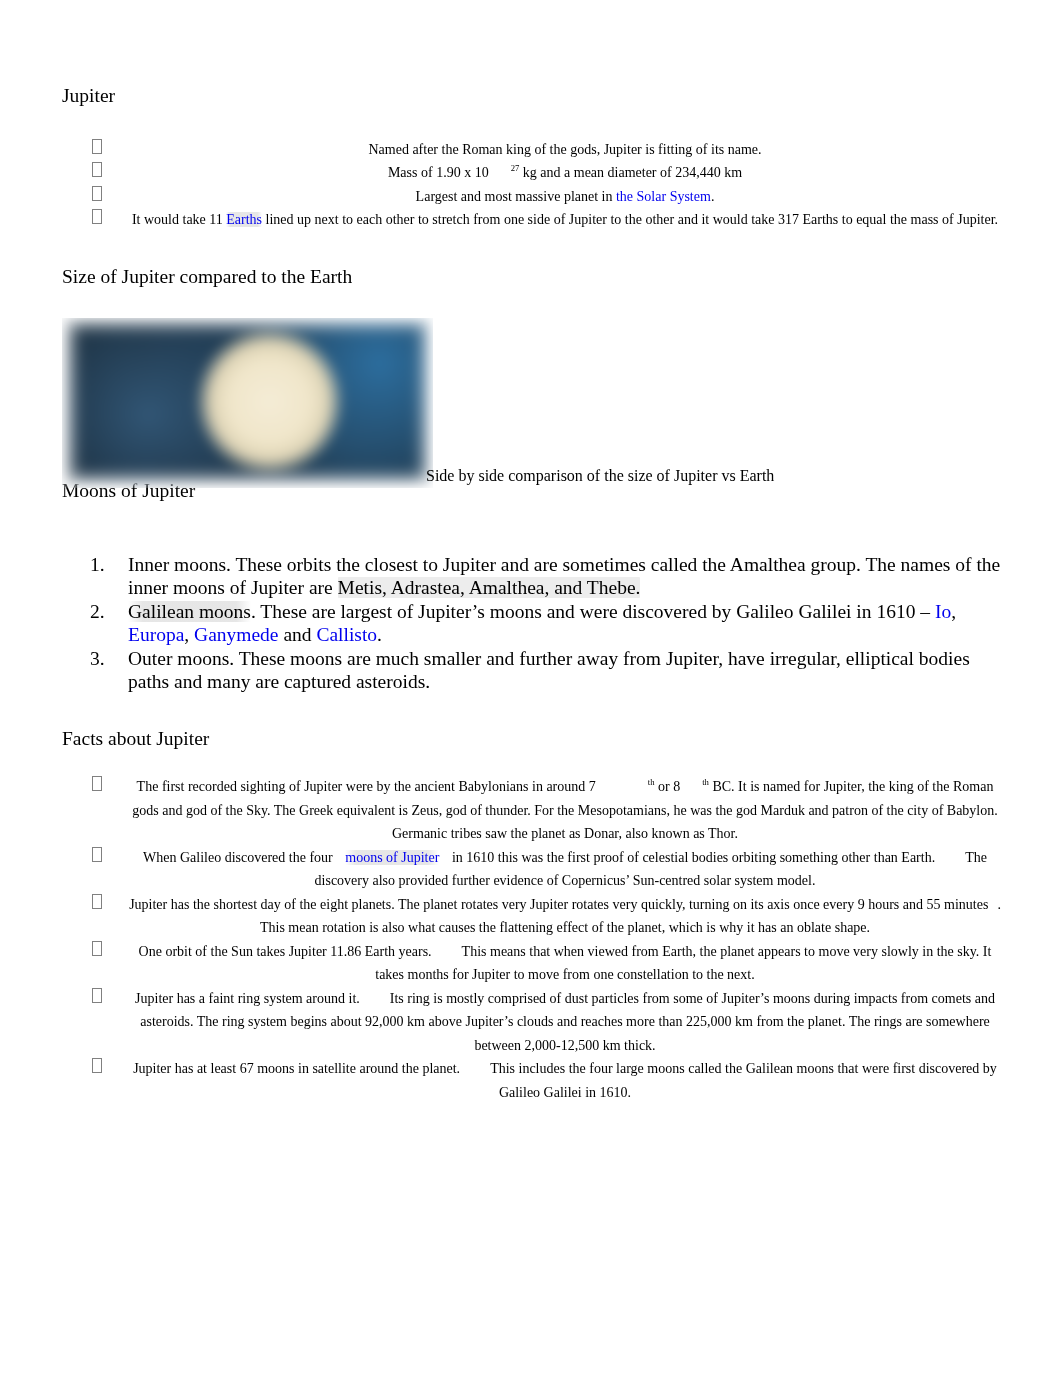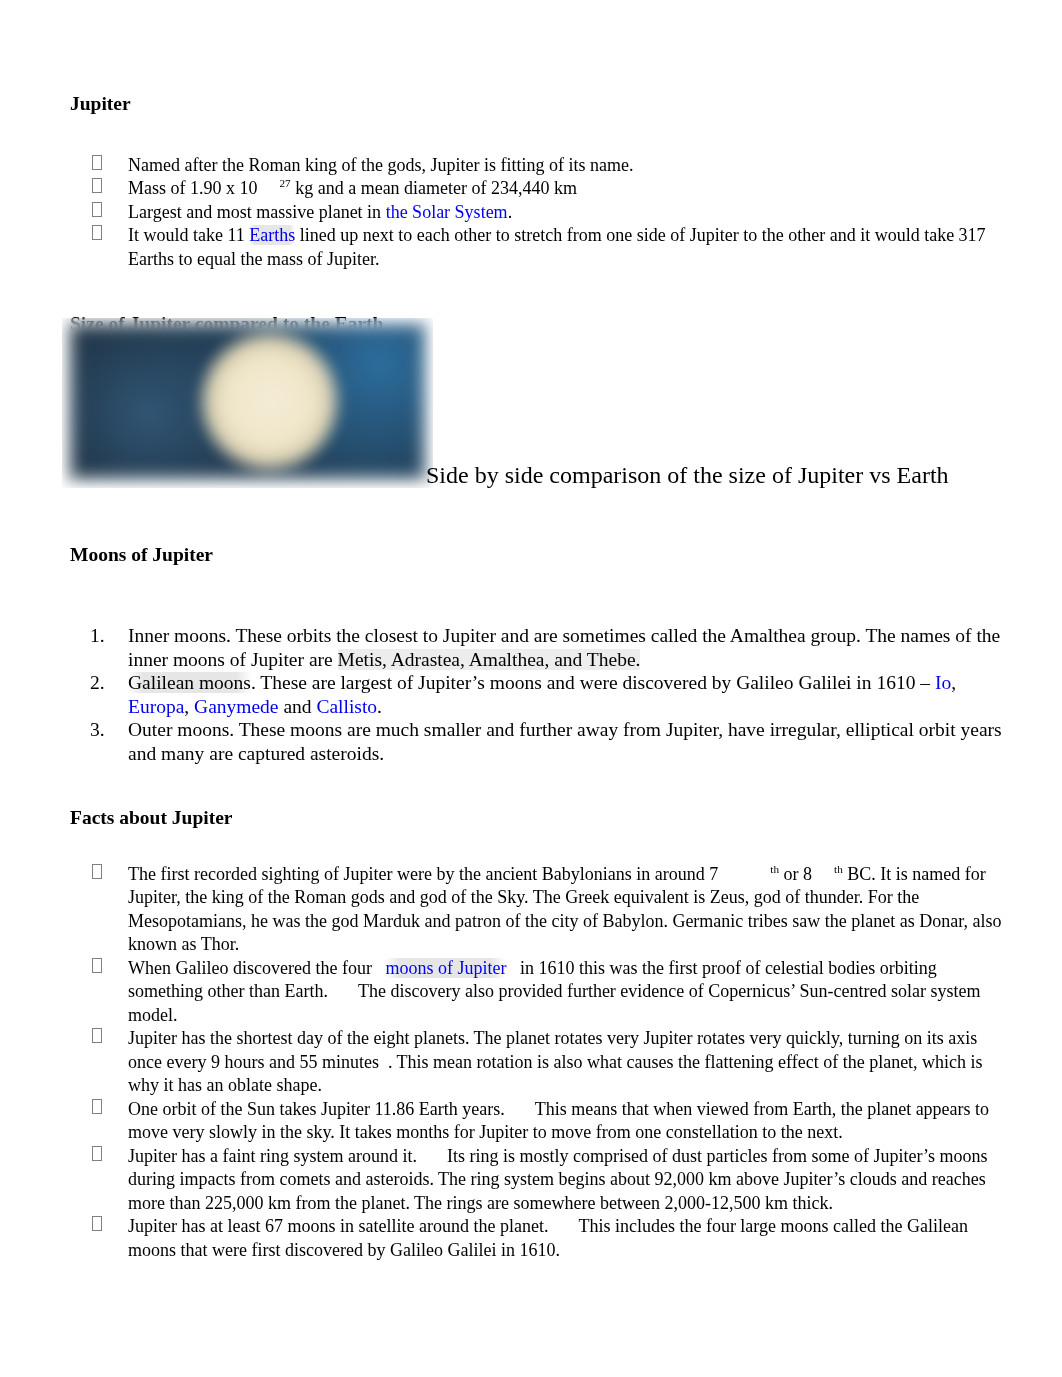--- a/index.html
+++ b/index.html
@@ -22,39 +22,38 @@
   }
   .doc {
     position: absolute;
     left: 62px;
     top: 84px;
     width: 940px;
   }
   .para {
     font-size: 19.5px;
     line-height: 23.5px;
-    margin: 8px;
-    font-weight: bold;
+    margin: 0;
   }
   .spacer-sm { height: 25px; }
   .spacer-md { height: 30px; }
   .spacer-lg { height: 33px; }
 
   
   ul.wing, ol.num {
     margin: 0;
     padding: 0;
     list-style: none;
   }
   ul.wing > li {
     position: relative;
     padding-left: 66px;
-    font-size: 18px;
-    line-height: 23.5px;
-    text-align: left;
+    font-size: 14px;
+    line-height: 23.5px;
+    text-align: center;
   }
   ul.wing > li .marker {
     position: absolute;
     left: 30px;
     top: 1px;
     width: 10px;
     height: 15px;
     border: 1.4px solid #808080;
     box-sizing: border-box;
     display: inline-block;
@@ -118,21 +117,21 @@
     left: 62px;
     top: 318px;
     width: 371px;
     height: 170px;
     overflow: hidden;
   }
   .jup-caption {
     position: absolute;
     left: 426px;
     top: 464px;
-    font-size: 24px;
+    font-size: 16px;
     line-height: 23.5px;
   }
 </style>
 </head>
 <body>
 
 <div class="page">
 
   <div class="doc">
 
@@ -171,21 +170,21 @@
     <div class="spacer-sm"></div>
 
     <ol class="num">
       <li>
         <span class="marker">1.</span><span>Inner  moons. These orbits the closest to Jupiter and are sometimes called the Amalthea group. The names of the inner moons of Jupiter are </span><span class="shade">Metis, Adrastea, Amalthea, and Thebe.</span>
       </li>
       <li>
         <span class="marker">2.</span><span class="softshade">Galilean  moons</span><span>. These are largest  of Jupiter’s moons and were discovered by Galileo Galilei in 1610 – </span><a class="link" href="#">Io</a><span>, </span><a class="link" href="#">Europa</a><span>, </span><a class="link" href="#">Ganymede</a><span> and </span><a class="link" href="#">Callisto</a><span>.</span>
       </li>
       <li>
-        <span class="marker">3.</span><span>Outer  moons</span><span>. These moons are much smaller  and further   away from Jupiter, have irregular, elliptical orbit years and many are captured asteroids.</span>
+        <span class="marker">3.</span><span>Outer  moons</span><span>. These moons are much smaller  and further   away from Jupiter, have irregular, elliptical bodies paths and many are captured asteroids.</span>
       </li>
     </ol>
 
     <div class="spacer-lg"></div>
 
     <div class="para">Facts about Jupiter</div>
 
     <div class="spacer-sm"></div>
 
     <ul class="wing">

